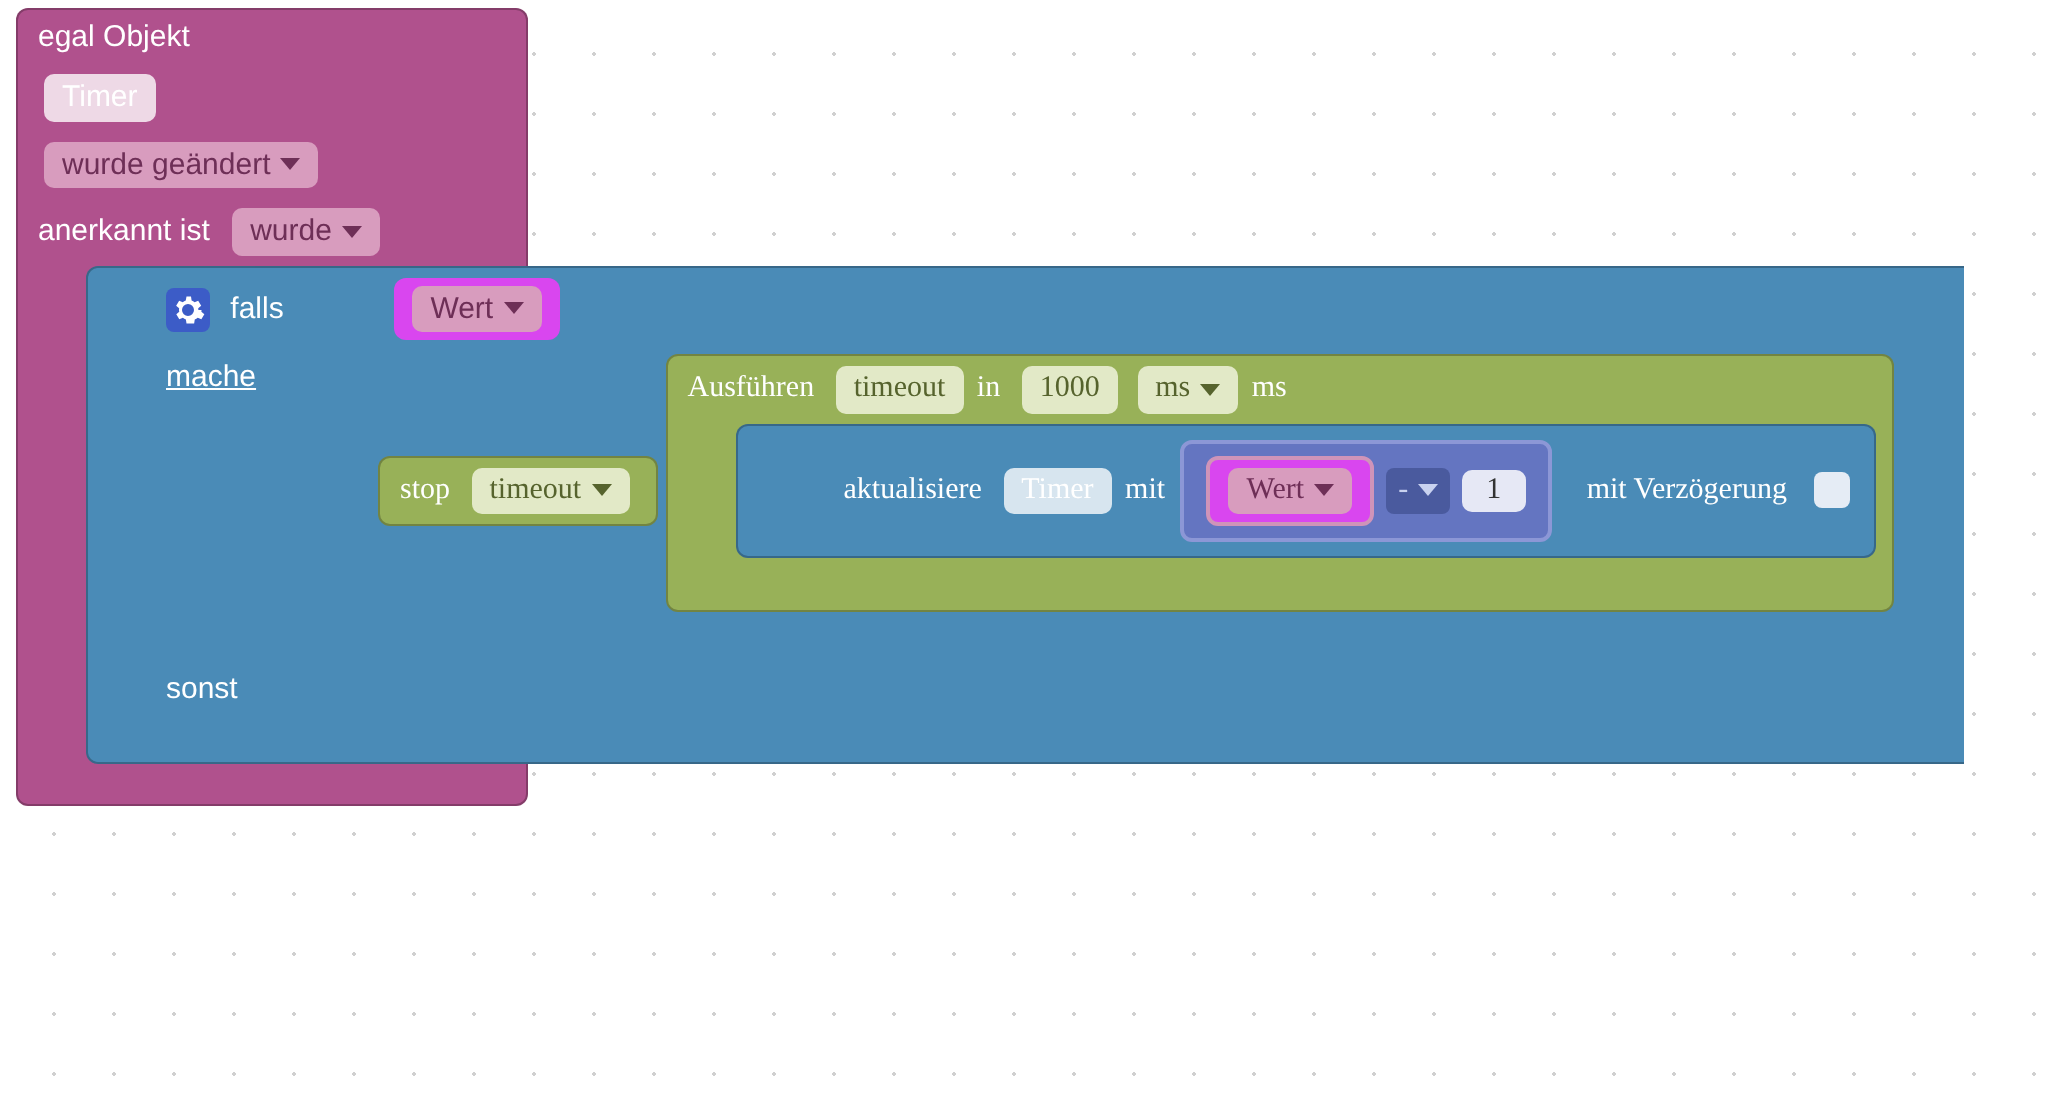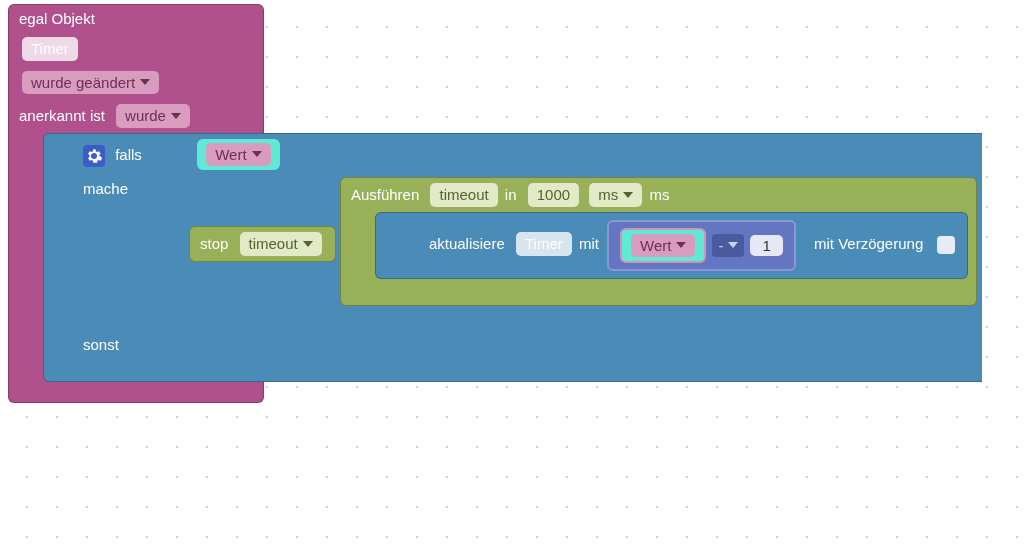--- a/index.html
+++ b/index.html
@@ -7,34 +7,34 @@
     background-color:#fff;
     background-image:radial-gradient(circle,#d0d0d0 1px,transparent 1px);
     background-size:30px 30px;
     background-position:12px 12px;
     padding:4px 8px;
     box-sizing:border-box;
   }
   .block{position:relative;border:1px solid rgba(0,0,0,.25);border-radius:6px;}
   .mag{background:#b0518d;}
   .blue{background:#4a8bb7;}
-  .olive{background:#98b158;}
+  .olive{background:#98b158;font-family:Liberation Serif, serif;}
   .slate{background:#6475c1;}
   .chip{display:inline-block;background:rgba(255,255,255,.78);color:#ffffff;border-radius:5px;padding:2px 9px;margin:0 3px;line-height:1.3;}
   .dd{display:inline-flex;align-items:center;background:rgba(255,255,255,.78);color:#333;border-radius:5px;padding:2px 9px;margin:0 3px;line-height:1.3;}
   .dd:after{content:"";display:inline-block;margin-left:5px;width:0;height:0;border-left:5px solid transparent;border-right:5px solid transparent;border-top:6px solid currentColor;}
   .dd-mag{background:#d89cbe;color:#6e2f57;}
   .dd-dark{background:#4a5a9e;color:#c9d2f0;border-radius:4px;padding:2px 6px;}
   .row{padding:5px 10px;white-space:nowrap;}
   .lbl{margin-right:4px;}
   .gear{display:inline-block;width:22px;height:22px;background:#3c5cc7;border-radius:4px;vertical-align:middle;margin-right:6px;position:relative;}
   .gear svg{position:absolute;top:2px;left:2px;}
   .checkbox{display:inline-block;width:18px;height:18px;background:#e5ecf5;border-radius:4px;vertical-align:middle;margin-left:6px;}
   .spine{position:absolute;left:0;top:0;bottom:0;width:44px;border-radius:6px 0 0 6px;}
-  .valpill{display:inline-flex;align-items:center;background:#5eead4;border-radius:6px;padding:4px 6px;margin:0 3px;}
+  .valpill{display:inline-flex;align-items:center;background:#d946ef;border-radius:6px;padding:4px 6px;margin:0 3px;}
   .numfield{display:inline-block;background:#e6e8f5;color:#333;border-radius:5px;padding:2px 12px;margin:0 3px;}
 </style>
 </head>
 <body>
 
 <div class="block mag" style="width:254px;">
   <div class="row">egal Objekt</div>
   <div class="row">
     <span class="chip">Timer</span>
   </div>
@@ -58,21 +58,21 @@
         </span>
         <span class="lbl">falls</span>
         <span style="display:inline-block;width:40px;"></span>
         <span class="valpill">
           <span class="dd dd-mag">Wert</span>
         </span>
       </div>
 
       <div style="display:flex;">
         <div style="width:116px;flex:0 0 116px;">
-          <div class="row" style="padding-left:10px;">mache</div>
+          <div class="row" style="padding-left:10px;text-decoration:underline;">mache</div>
         </div>
         <div style="flex:1;">
 
           
           <div class="block olive" style="display:inline-block;">
             <div class="row">
               <span class="lbl">stop</span>
               <span class="dd" style="background:#e2e9c7;color:#56632d;">timeout</span>
             </div>
           </div>

